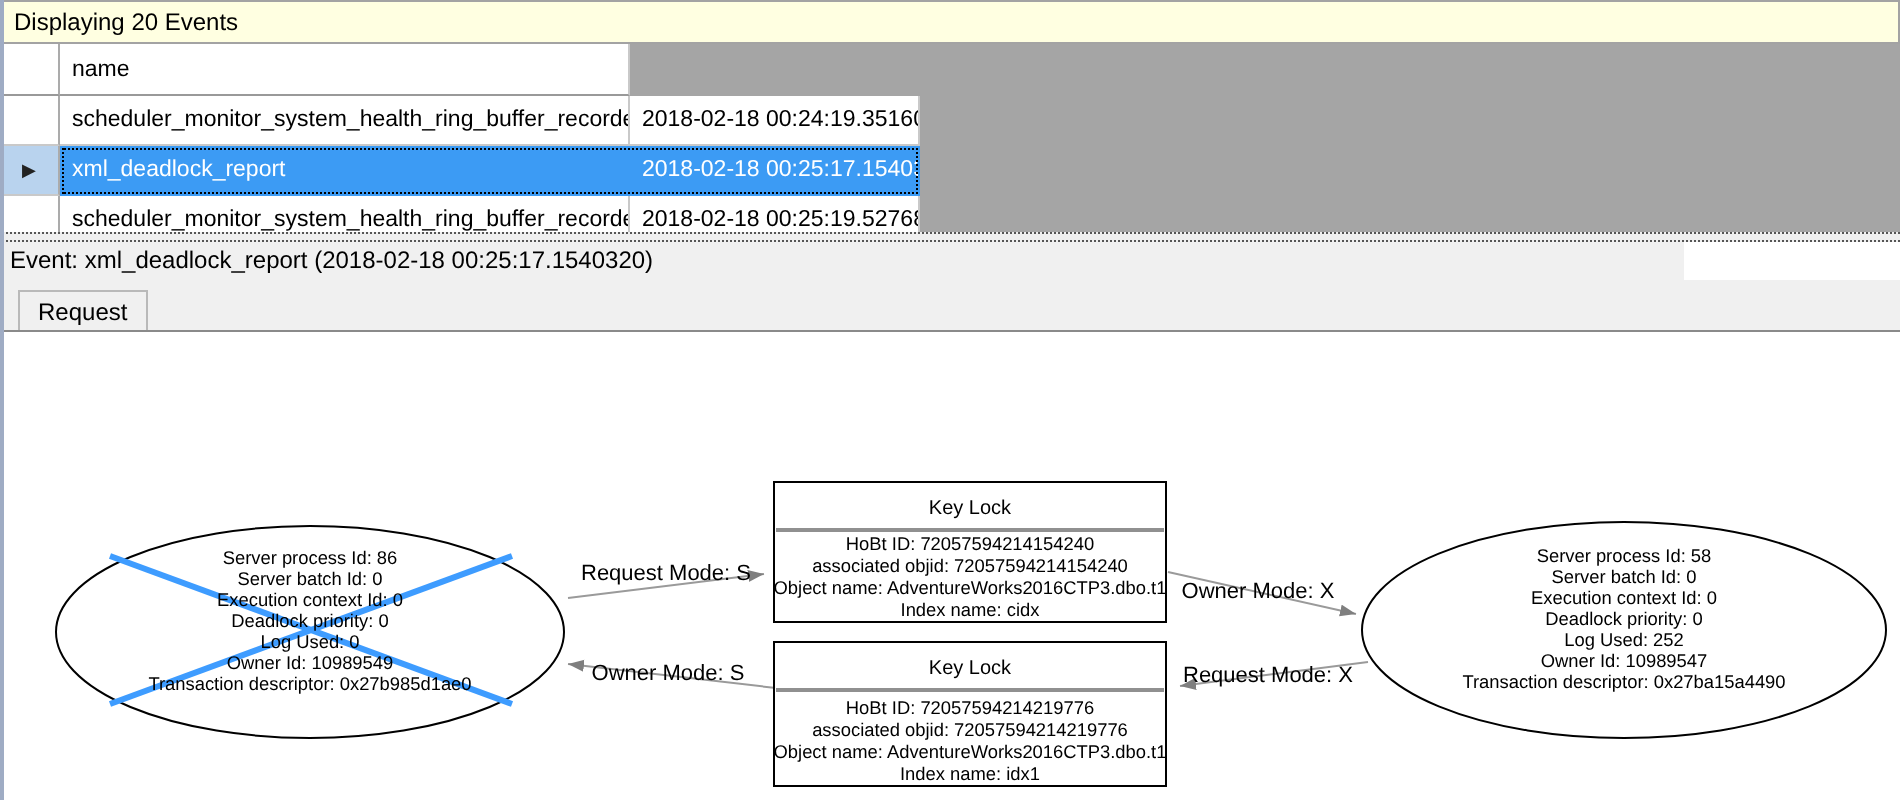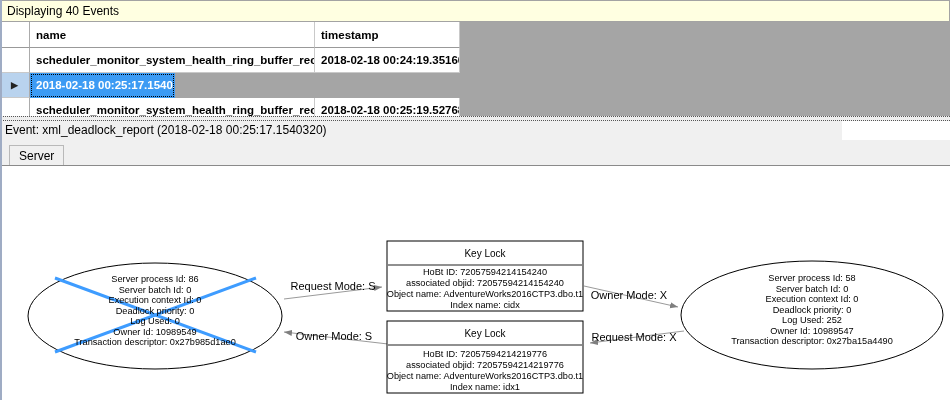--- a/index.html
+++ b/index.html
@@ -18,21 +18,21 @@
 
   
   .grid{
     position:absolute;left:0;top:22px;width:950px;height:94px;overflow:hidden;
     background:#A5A5A5;font-size:11.5px;
   }
   .g-header,.g-row{display:flex;}
   .cell{
     background:#fff;box-sizing:border-box;
     border-right:1px solid #C9C9C9;border-bottom:1px solid #C9C9C9;
-    padding-left:6px;display:flex;align-items:center;white-space:nowrap;overflow:hidden;font-weight:bold;
+    padding-left:6px;display:flex;align-items:center;white-space:nowrap;overflow:hidden;
   }
   .c-sel{width:30px;padding-left:0;justify-content:center;border-right:1px solid #ABABAB;}
   .c-name{width:285px;}
   .c-ts{width:145px;}
   .g-header .cell{height:26px;border-bottom:1px solid #999;}
   .g-row .cell{height:25px;}
   .rowmain{display:flex;position:relative;}
   .selected .rowmain{outline:1px dotted #000;outline-offset:-2px;}
   .selected .c-name,.selected .c-ts{background:#3C9BF4;color:#fff;border-right-color:#3C9BF4;border-bottom-color:#3C9BF4;}
   .selected .c-sel{background:#B9D3EE;}
@@ -77,64 +77,64 @@
   .edge-label{font-size:11px;fill:#000;}
   .victim-x{stroke:#3E9CFF;stroke-width:3;}
   .sep{stroke:#909090;stroke-width:2;}
 </style>
 </head>
 <body>
 
 <div class="left-edge"></div>
 
 <div class="topbar">
-  <span>Displaying 40 Events</span>
+  <span>Displaying 20 Events</span>
 </div>
 
 <div class="grid">
   <div class="g-header">
     <div class="cell c-sel"></div>
     <div class="cell c-name">name</div>
-    <div class="cell c-ts">timestamp</div>
   </div>
 
   <div class="g-row">
     <div class="cell c-sel"></div>
     <div class="rowmain">
       <div class="cell c-name">scheduler_monitor_system_health_ring_buffer_recorded</div>
       <div class="cell c-ts">2018-02-18 00:24:19.3516078</div>
     </div>
   </div>
 
   <div class="g-row selected">
     <div class="cell c-sel">
       <span class="arrow-glyph">▶</span>
     </div>
     <div class="rowmain">
+      <div class="cell c-name">xml_deadlock_report</div>
       <div class="cell c-ts">2018-02-18 00:25:17.1540320</div>
     </div>
   </div>
 
   <div class="g-row">
     <div class="cell c-sel"></div>
     <div class="rowmain">
       <div class="cell c-name">scheduler_monitor_system_health_ring_buffer_recorded</div>
       <div class="cell c-ts">2018-02-18 00:25:19.5276859</div>
     </div>
   </div>
 </div>
 
 <div class="splitter"></div>
 
 <div class="eventline">
   <span>Event: xml_deadlock_report (2018-02-18 00:25:17.1540320)</span>
 </div>
 
 <div class="tabstrip">
-  <div class="tab tab-inactive">Server</div>
+  <div class="tab tab-inactive">Request</div>
 </div>
 
 <div class="panel">
   <svg width="950" height="234" viewBox="0 0 950 234">
     <defs>
       <marker id="arr" markerWidth="9" markerHeight="7" refX="8" refY="3" orient="auto">
         <path d="M0,0 L8,3 L0,6 Z" fill="#7F7F7F"></path>
       </marker>
     </defs>
 

